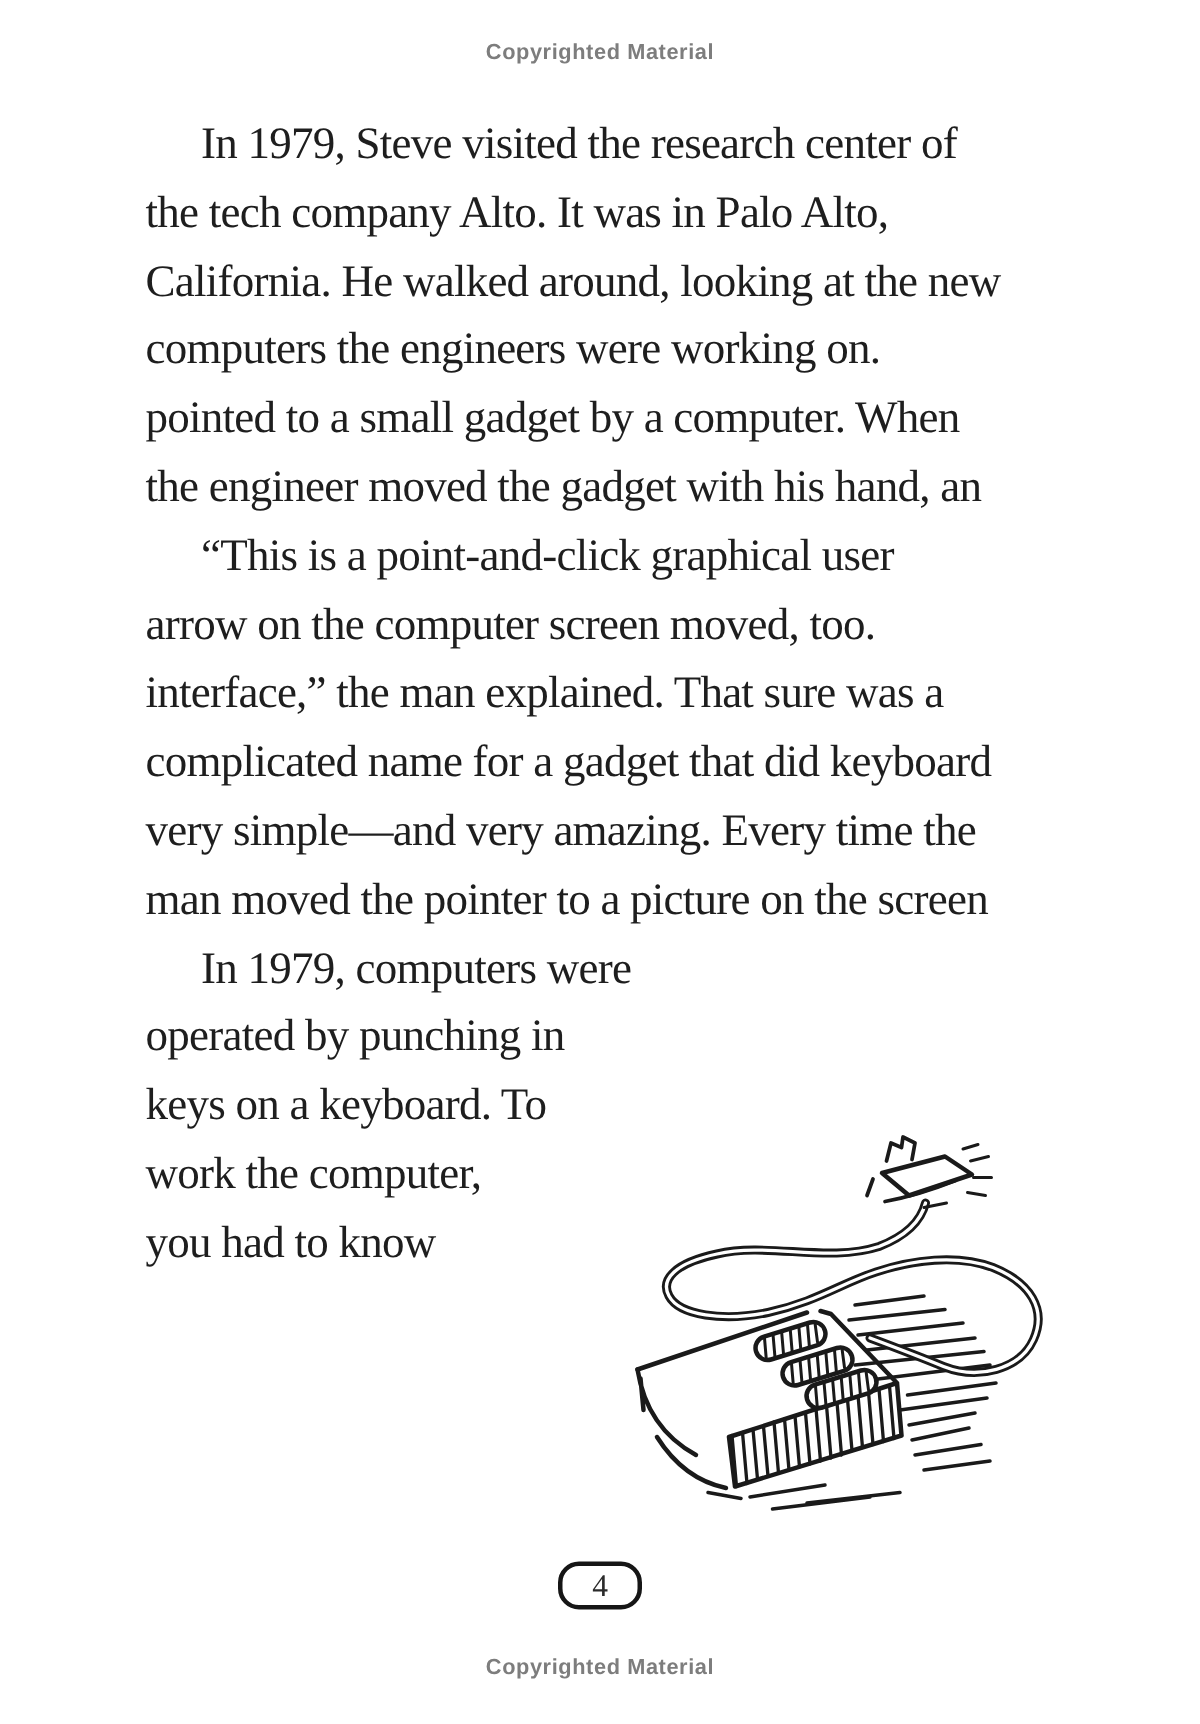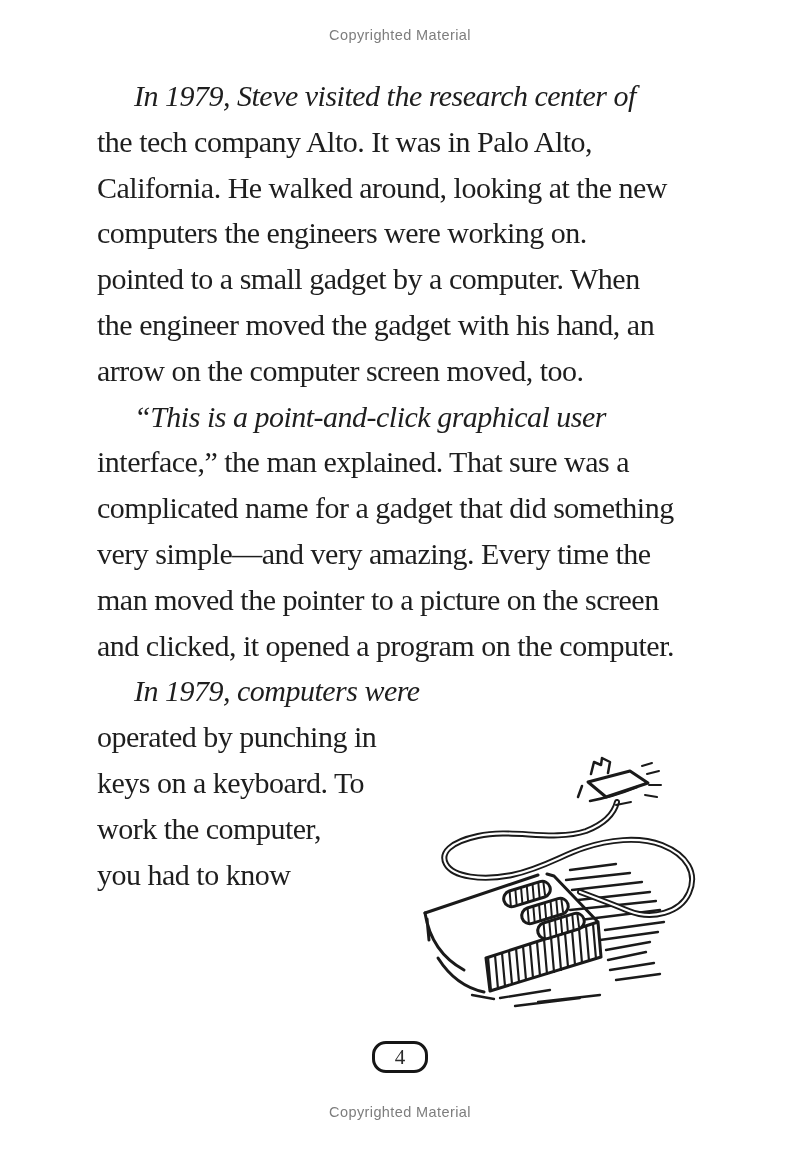--- a/index.html
+++ b/index.html
@@ -9,37 +9,37 @@
     width:800px; height:1149px;
     background:#ffffff;
     overflow:hidden;
     font-family:"Liberation Serif", serif;
     color:#1e1e1e;
   }
   .copyright {
     position:absolute; left:0; width:100%;
     text-align:center;
     font-family:"Liberation Sans", sans-serif;
-    font-weight:normal;
+    font-weight:bold;
     font-size:14.5px;
     letter-spacing:0.4px;
     color:#7d7d7d;
   }
   .copyright.top { top:27px; }
   .copyright.bottom { top:1104px; }
   .text-block {
     position:absolute; left:97px; top:73px; width:616px;
     font-size:30px;
     letter-spacing:-0.5px;
   }
   .line {
     height:45.8px; line-height:45.8px;
     white-space:nowrap;
   }
-  .line.indent { padding-left:37px;font-style:italic; }
+  .line.indent { padding-left:37px; }
   .figure {
     position:absolute; left:420px; top:752px;
     width:290px; height:262px;
   }
   .figure svg { display:block; width:100%; height:100%; }
   .page-badge {
     position:absolute; top:1041px; left:50%;
     transform:translateX(-50%);
     width:56px; height:32px;
     border:3px solid #161616;
@@ -59,27 +59,26 @@
 
   <div class="copyright top">Copyrighted Material</div>
 
   <div class="text-block">
     <div class="line indent">In 1979, Steve visited the research center of</div>
     <div class="line">the tech company Alto. It was in Palo Alto,</div>
     <div class="line">California. He walked around, looking at the new</div>
     <div class="line">computers the engineers were working on.</div>
     <div class="line">pointed to a small gadget by a computer. When</div>
     <div class="line">the engineer moved the gadget with his hand, an</div>
+    <div class="line indent">“This is a point-and-click graphical user</div>
     <div class="line">arrow on the computer screen moved, too.</div>
-    <div class="line indent">“This is a point-and-click graphical user</div>
     <div class="line">interface,” the man explained. That sure was a</div>
-    <div class="line">complicated name for a gadget that did something</div>
+    <div class="line">complicated name for a gadget that did keyboard</div>
     <div class="line">very simple—and very amazing. Every time the</div>
     <div class="line">man moved the pointer to a picture on the screen</div>
-    <div class="line">and clicked, it opened a program on the computer.</div>
     <div class="line indent">In 1979, computers were</div>
     <div class="line">operated by punching in</div>
     <div class="line">keys on a keyboard. To</div>
     <div class="line">work the computer,</div>
     <div class="line">you had to know</div>
   </div>
 
   <div class="figure" role="img" aria-label="Hand-drawn sketch of an early three-button computer mouse with a looped cable ending in a rectangular connector">
     <svg viewBox="0 0 290 262" xmlns="http://www.w3.org/2000/svg" stroke="#1a1a1a" stroke-linecap="round" stroke-linejoin="round" fill="none">
 

